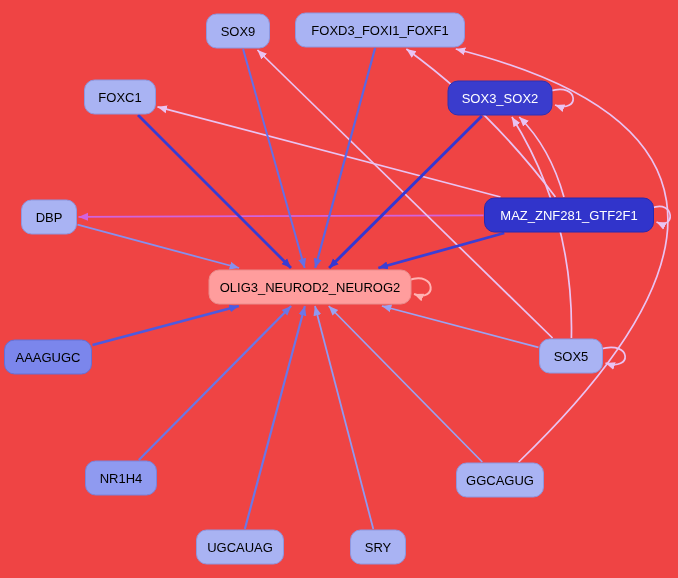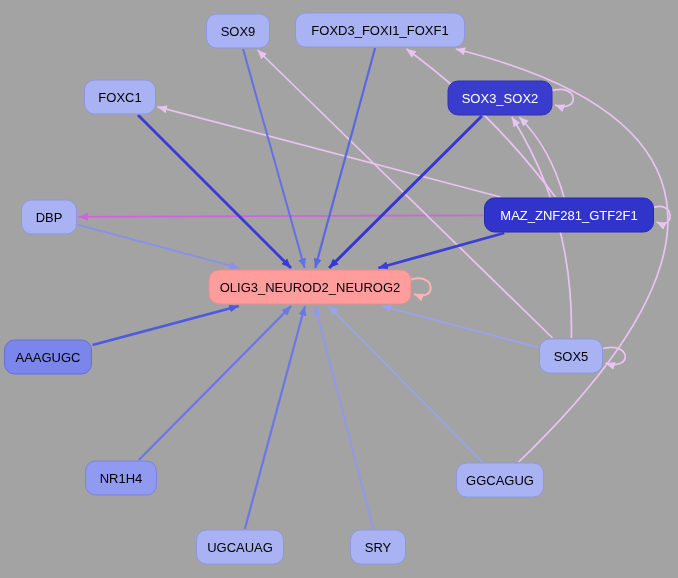--- a/index.html
+++ b/index.html
@@ -8,21 +8,21 @@
     background: #ffffff;
     width: 678px;
     height: 578px;
     overflow: hidden;
     font-family: "Liberation Sans", sans-serif;
   }
   .graph-canvas {
     position: relative;
     width: 678px;
     height: 578px;
-    background: #a3a3a3;
+    background: #ef4444;
   }
   svg text {
     font-family: "Liberation Sans", sans-serif;
     font-size: 13px;
     user-select: none;
   }
 </style>
 </head>
 <body>
 

